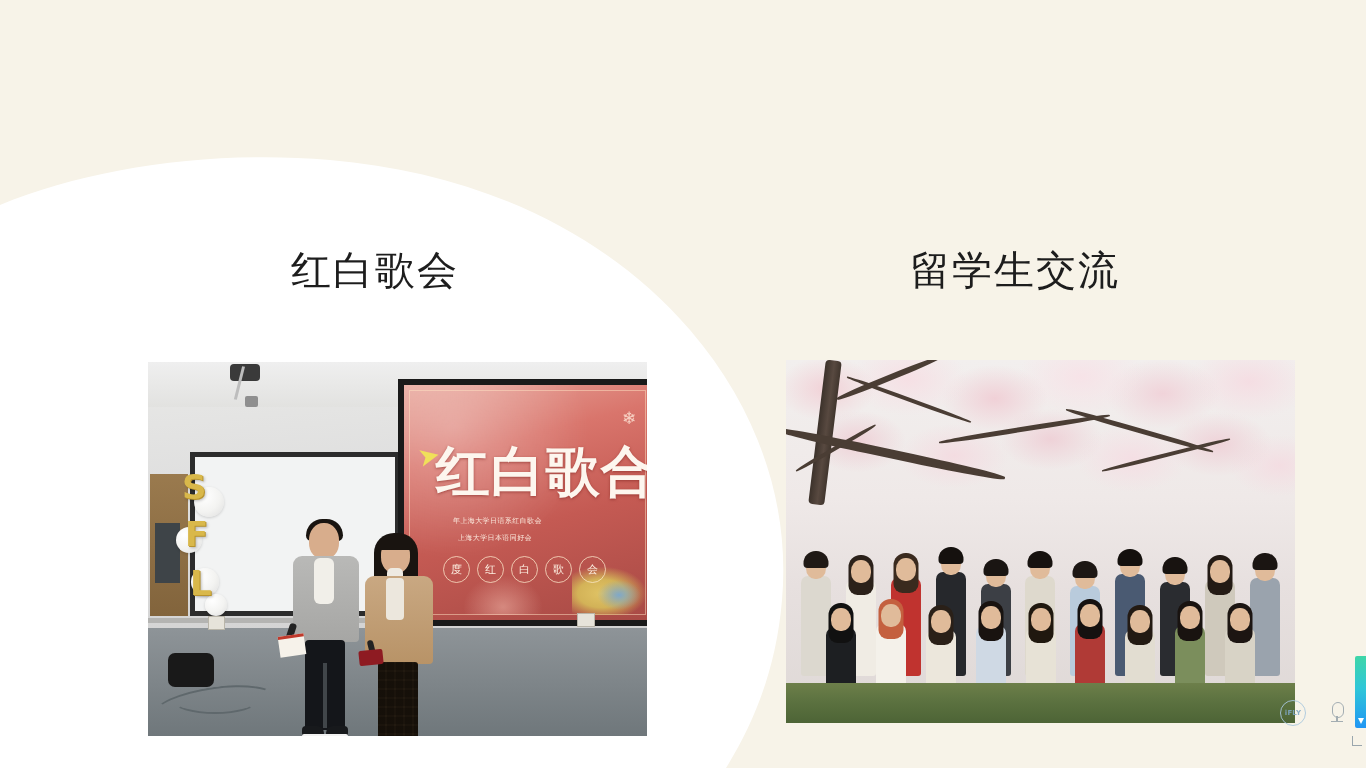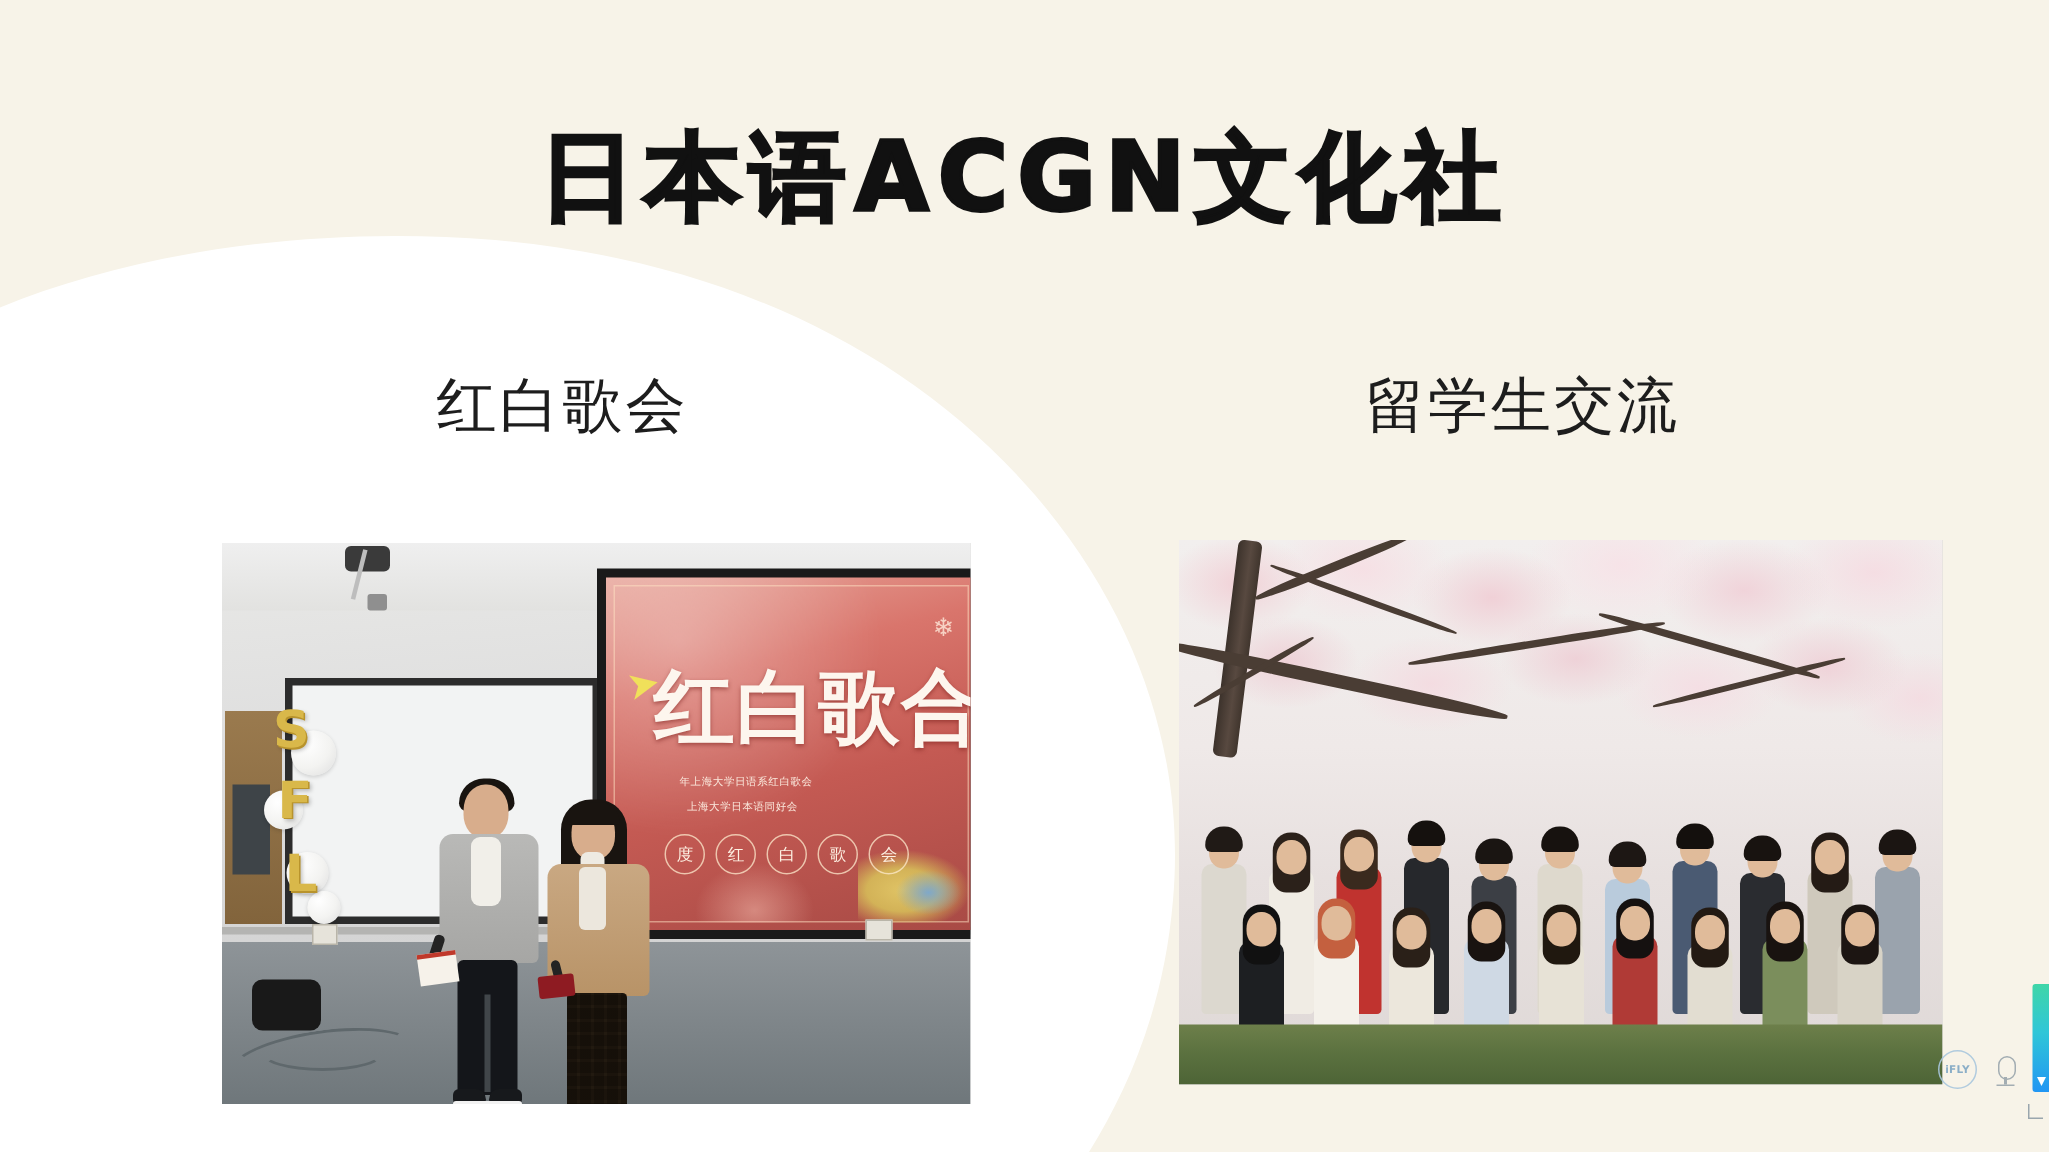--- a/index.html
+++ b/index.html
@@ -448,22 +448,22 @@
     border-radius: 7px 7px 3px 3px;
     margin-top: -3px;
   }
 
   
   .wm-group {
     position: absolute;
     right: 18px;
     bottom: 42px;
     display: flex;
-    align-items: flex-end;
-    gap: 8px;
+    align-items: flex-start;
+    gap: 20px;
     z-index: 9;
     opacity: .9;
   }
   .wm-badge {
     width: 24px; height: 24px;
     border: 1.4px solid #a9c7de;
     border-radius: 50%;
     display: flex;
     align-items: center;
     justify-content: center;
@@ -533,21 +533,20 @@
 
   <svg class="blob-layer" viewBox="0 0 1366 768" preserveAspectRatio="none" aria-hidden="true">
     <path d="M0,205
              C 90,168 210,150 330,160
              C 470,172 600,226 690,330
              C 762,414 790,510 782,600
              C 776,672 752,726 726,768
              L 0,768 Z" fill="#ffffff"></path>
   </svg>
 
-  <div class="title">日本语ACGN文化社</div>
 
   <div class="caption right">留学生交流</div>
   <div class="caption left">红白歌会</div>
 
   <div class="photo photo-left">
     <div class="photo-inner">
 
       <div class="rm-wall"></div>
       <div class="rm-ceiling"></div>
       <div class="rm-baseboard"></div>

